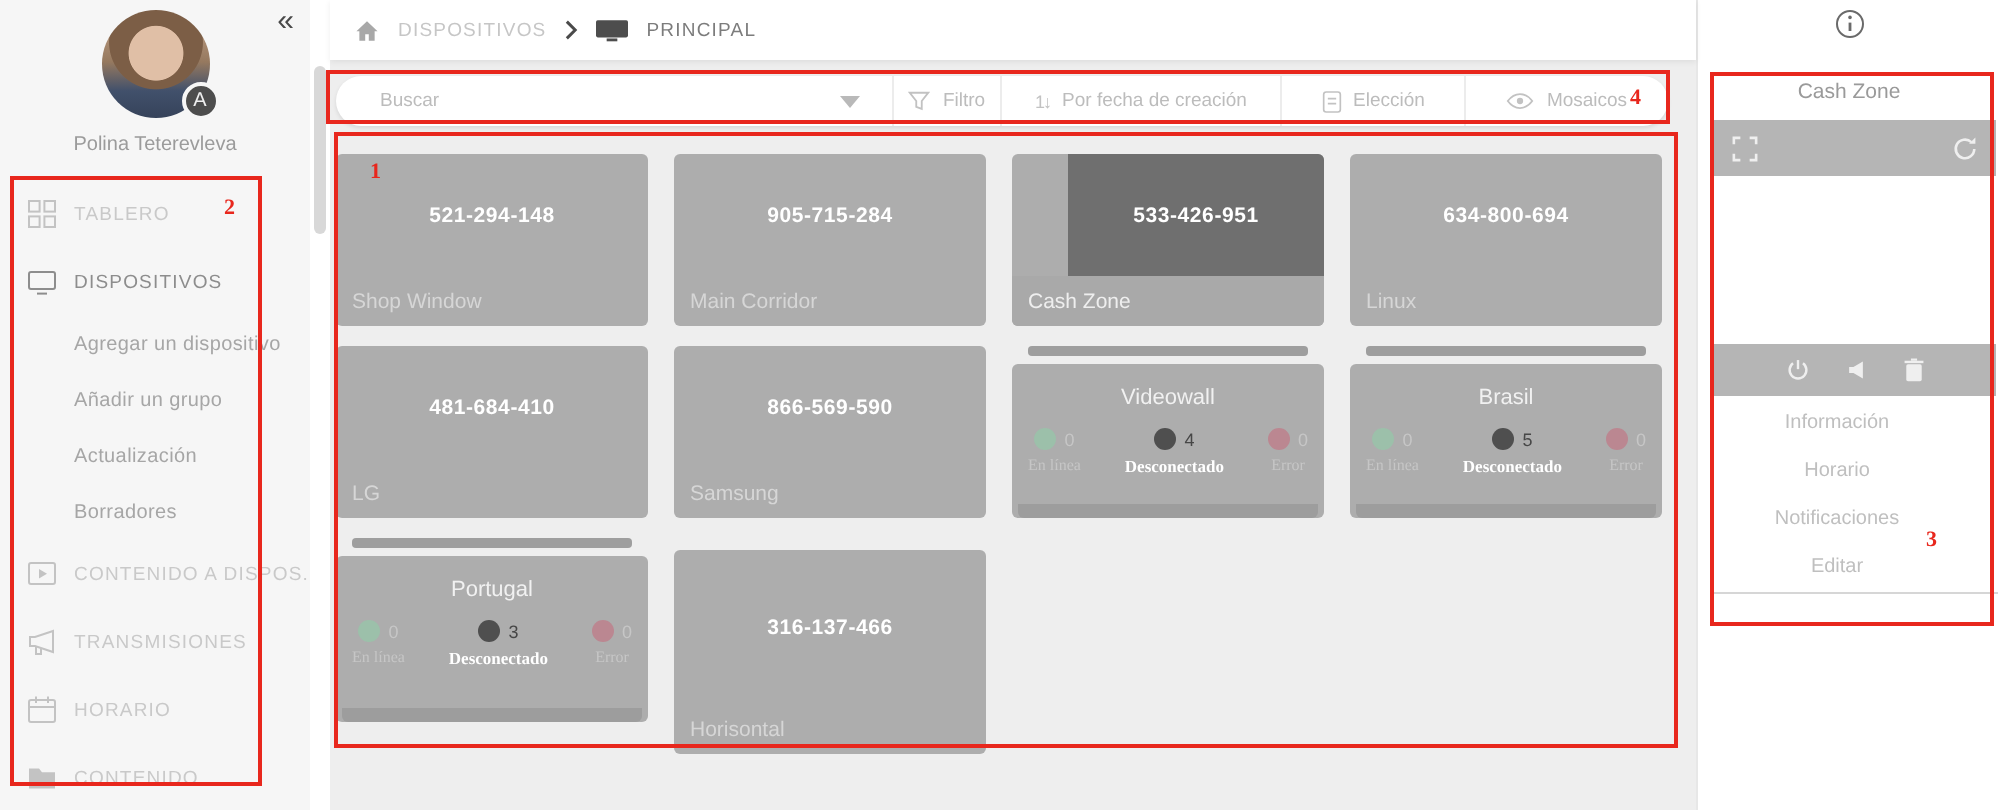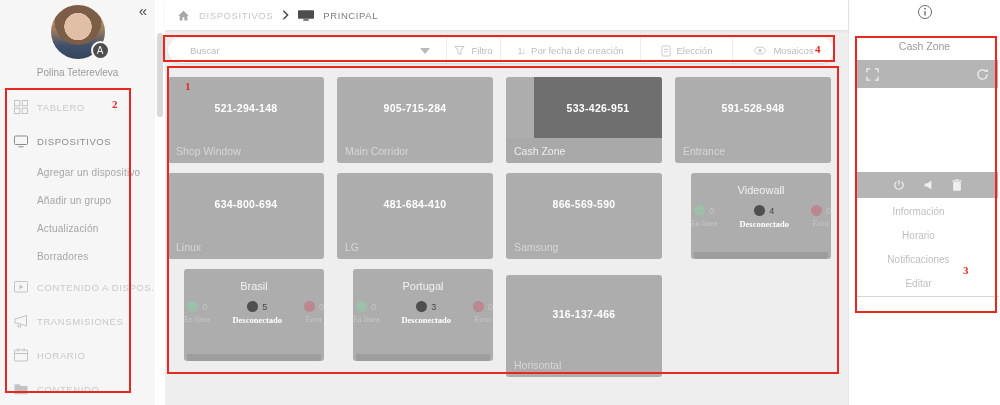--- a/index.html
+++ b/index.html
@@ -59,21 +59,21 @@
   .grid { position:absolute; left:3px; top:77px; display:grid; grid-template-columns:repeat(4,156px);
     grid-template-rows:86px 86px 92px; column-gap:13px; row-gap:10px; z-index:1; }
   .tile { position:relative; background:#adadad; border-radius:3px; overflow:hidden; display:flex; flex-direction:column; cursor:pointer; }
   .tile-main { flex:1; display:flex; align-items:center; justify-content:center; }
   .tile-id { color:#fff; font-size:10.5px; font-weight:bold; letter-spacing:.3px; }
   .tile-name { height:25px; padding:0 8px 6px 8px; display:flex; align-items:flex-end; font-size:10.5px; color:#d6d6d6; }
   .tile.selected .tile-main { background:#6f6f6f;margin-left:28px; }
   .tile.selected .tile-name { background:#a9a9a9; color:#eeeeee; }
   .row3-offset { margin-top:6px; height:102px; }
 
-  .gtile { display:flex; flex-direction:row; cursor:pointer; }
+  .gtile { display:flex; flex-direction:column; cursor:pointer; }
   .stack-bar { height:5px; background:#9e9e9e; border-radius:2px; margin:0 8px 4px 8px; }
   .gbody { position:relative; flex:1; background:#adadad; border-radius:3px; padding-top:11px; overflow:hidden; }
   .gtitle { text-align:center; color:#f1f1f1; font-size:11px; }
   .gstatus { display:flex; justify-content:center; gap:22px; margin-top:9px; }
   .gcol { text-align:center; }
   .gdot-row { display:flex; align-items:center; justify-content:center; gap:4px; }
   .gdot { width:11px; height:11px; border-radius:50%; }
   .gcount { font-size:9px; }
   .glabel { font-size:8px; margin-top:3px; white-space:nowrap;font-family:Liberation Serif, serif; }
   .gcol.online .gdot { background:#9cc0aa; } .gcol.online .gcount,.gcol.online .glabel { color:#c6c6c6; }
@@ -285,26 +285,20 @@
     <div class="tile-name">Main Corridor</div>
   </div>
 
   <div class="tile selected">
     <div class="tile-main">
       <span class="tile-id">533-426-951</span>
     </div>
     <div class="tile-name">Cash Zone</div>
   </div>
 
-  <div class="tile">
-    <div class="tile-main">
-      <span class="tile-id">591-528-948</span>
-    </div>
-    <div class="tile-name">Entrance</div>
-  </div>
 
   <div class="tile">
     <div class="tile-main">
       <span class="tile-id">634-800-694</span>
     </div>
     <div class="tile-name">Linux</div>
   </div>
 
 
   <div class="tile">

